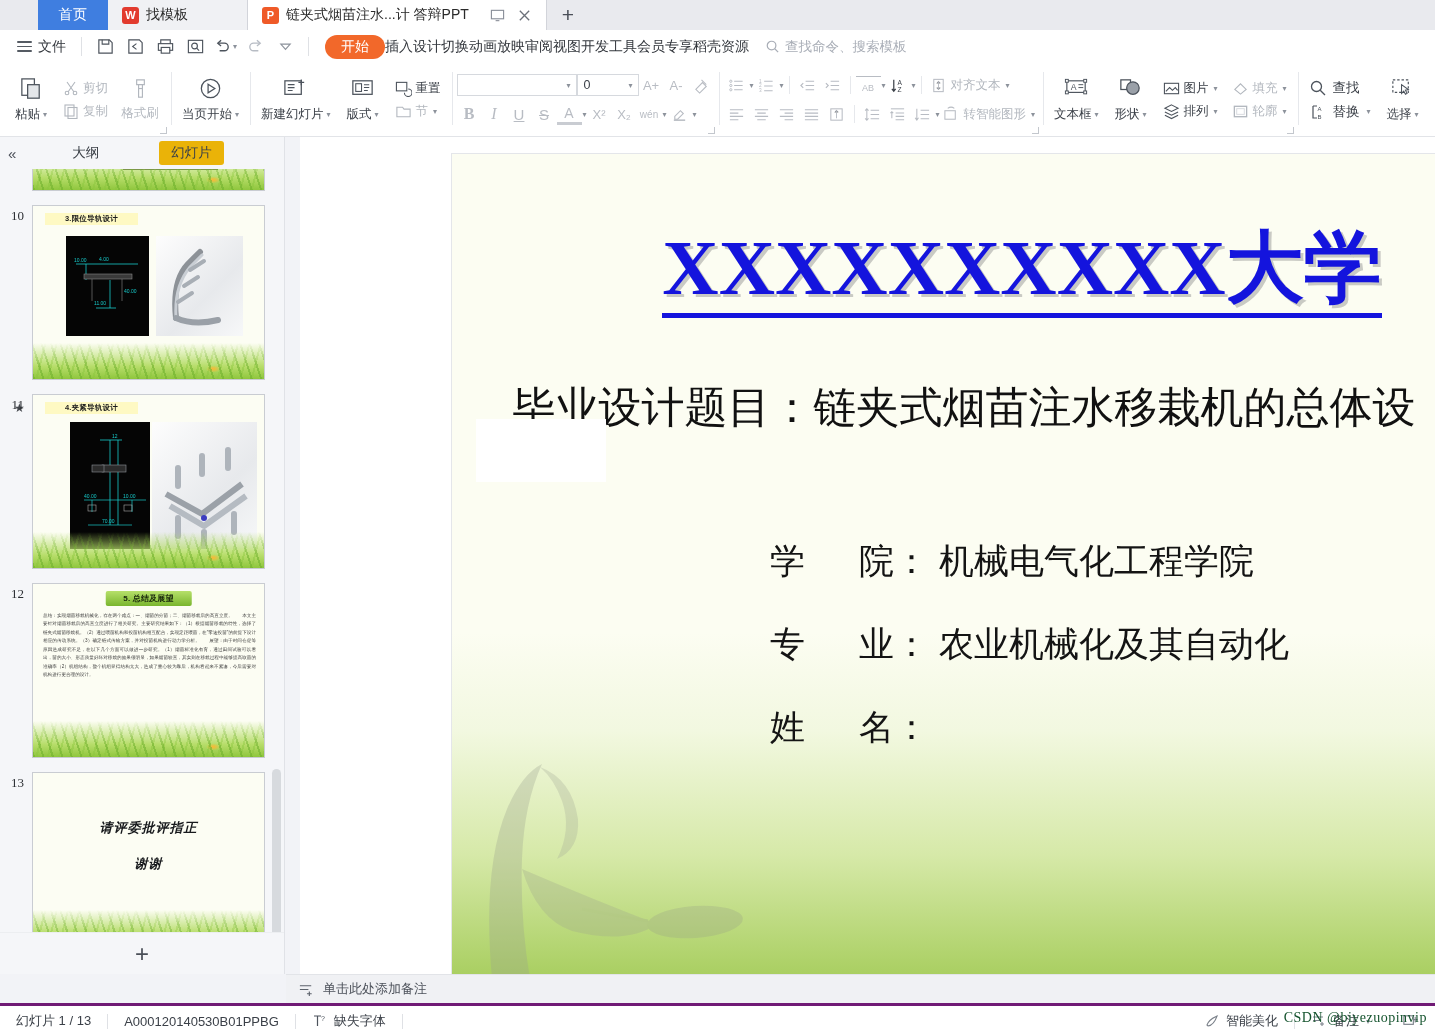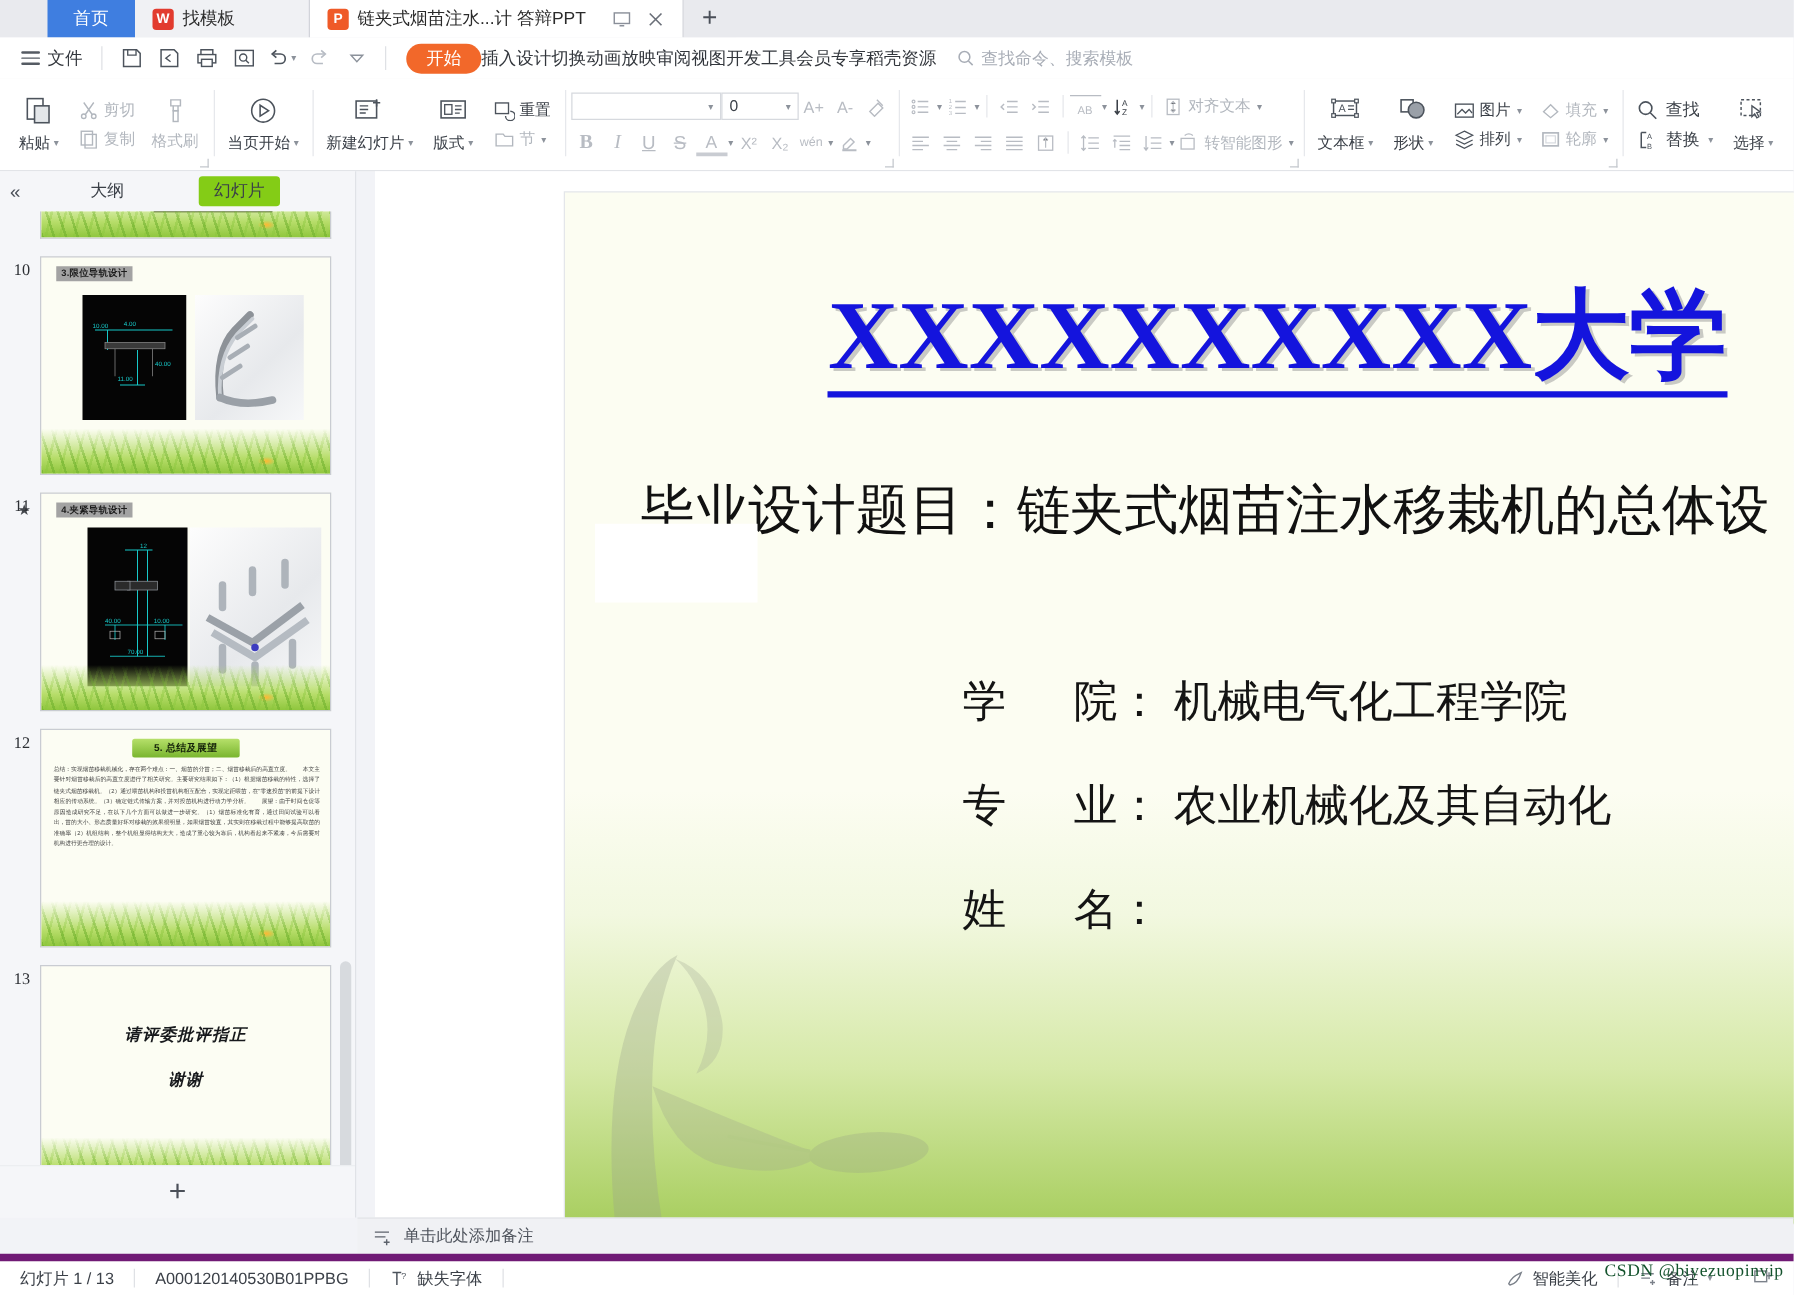--- a/index.html
+++ b/index.html
@@ -112,21 +112,21 @@
 
   
   .leftpanel {
     position: absolute; top: 137px; left: 0; width: 285px; bottom: 62px;
     background: #f5f6f9; border-right: 1px solid #e0e2e7;
   }
   .lp-head { height: 32px; display: flex; align-items: center; position: relative; }
   .lp-collapse { position: absolute; left: 8px; color: #5b6personal; font-size: 15px; color: #4a4f58; }
   .lp-tabs { margin: 0 auto; display: flex; gap: 8px; }
   .lp-tab { font-size: 13.5px; color: #3b4048; padding: 3px 12px; border-radius: 3px; }
-  .lp-tab.active { background: #84cc16; margin-left: 40px; }
+  .lp-tab.active { background: #eab308; margin-left: 40px; }
   .thumbs {
     position: absolute; top: 32px; left: 0; right: 0; bottom: 42px;
     overflow: hidden;
   }
   .thumbrow { display: flex; align-items: flex-start; padding: 0 12px 0 0; position: relative; }
   .tnum {
     width: 32px; text-align: right; padding-right: 8px; font-size: 13px;
     color: #2c2f34; font-family: "Liberation Serif", serif; padding-top: 3px; flex: none;
   }
   .tstar { position: absolute; left: 14px; top: 22px; font-size: 12px; color: #44474d; }
@@ -144,21 +144,21 @@
   .thumb .grass::after {
     content: ""; position: absolute; left: 0; right: 0; bottom: 0; height: 100%;
     background:
       repeating-linear-gradient(72deg, rgba(109,175,44,.55) 0 2px, transparent 2px 9px),
       repeating-linear-gradient(104deg, rgba(139,198,62,.45) 0 2px, transparent 2px 11px);
     -webkit-mask-image: linear-gradient(to top, #000 30%, transparent 100%);
             mask-image: linear-gradient(to top, #000 30%, transparent 100%);
   }
   .t-title {
     position: absolute; top: 7px; left: 12px; font-size: 7.5px; font-weight: bold;
-    color: #1c1c1c; background: #a3a3a3; padding: 1px 4px; letter-spacing: .2px;
+    color: #1c1c1c; background: #fef9c3; padding: 1px 20px; letter-spacing: .2px;
   }
   .t-title.center {
     left: 50%; transform: translateX(-50%); background: linear-gradient(to bottom,#b6e06a,#79b52e);
     color: #16240a; padding: 2px 18px; border-radius: 2px; font-size: 8px;
   }
   .t-imgblack { position: absolute; background: #050505; }
   .t-imggray { position: absolute; background: linear-gradient(135deg,#fdfdfd,#e7e9ec 60%,#f7f8f9); }
   .t-body {
     position: absolute; left: 10px; right: 8px; top: 28px; font-size: 4.6px;
     color: #3d3d3d; line-height: 1.85; text-align: justify;
@@ -217,21 +217,21 @@
   .notesbar {
     position: absolute; left: 286px; right: 0; bottom: 33px; height: 29px;
     background: #f0f1f4; border-top: 1px solid #e2e4e8;
     display: flex; align-items: center; padding-left: 12px; gap: 8px;
     font-size: 13px; color: #4c515a;
   }
 
   
   .statusbar {
     position: absolute; left: 0; right: 0; bottom: 0; height: 33px;
-    background: #ffffff; border-top: 6px solid #701a75;
+    background: #ffffff; border-top: 3px solid #701a75;
     display: flex; align-items: center; font-size: 13px; color: #3b4048;
   }
   .sb-item { padding: 0 16px; display: flex; align-items: center; gap: 6px; white-space: nowrap; }
   .sb-div { width: 1px; height: 15px; background: #dfe1e5; }
   .sb-right { margin-left: auto; display: flex; align-items: center; }
   .watermark {
     position: absolute; right: 8px; bottom: 10px;
     font-size: 14px; color: #14532d; font-family: Liberation Serif, serif;
     letter-spacing: .5px; white-space: nowrap; pointer-events: none;
   }

